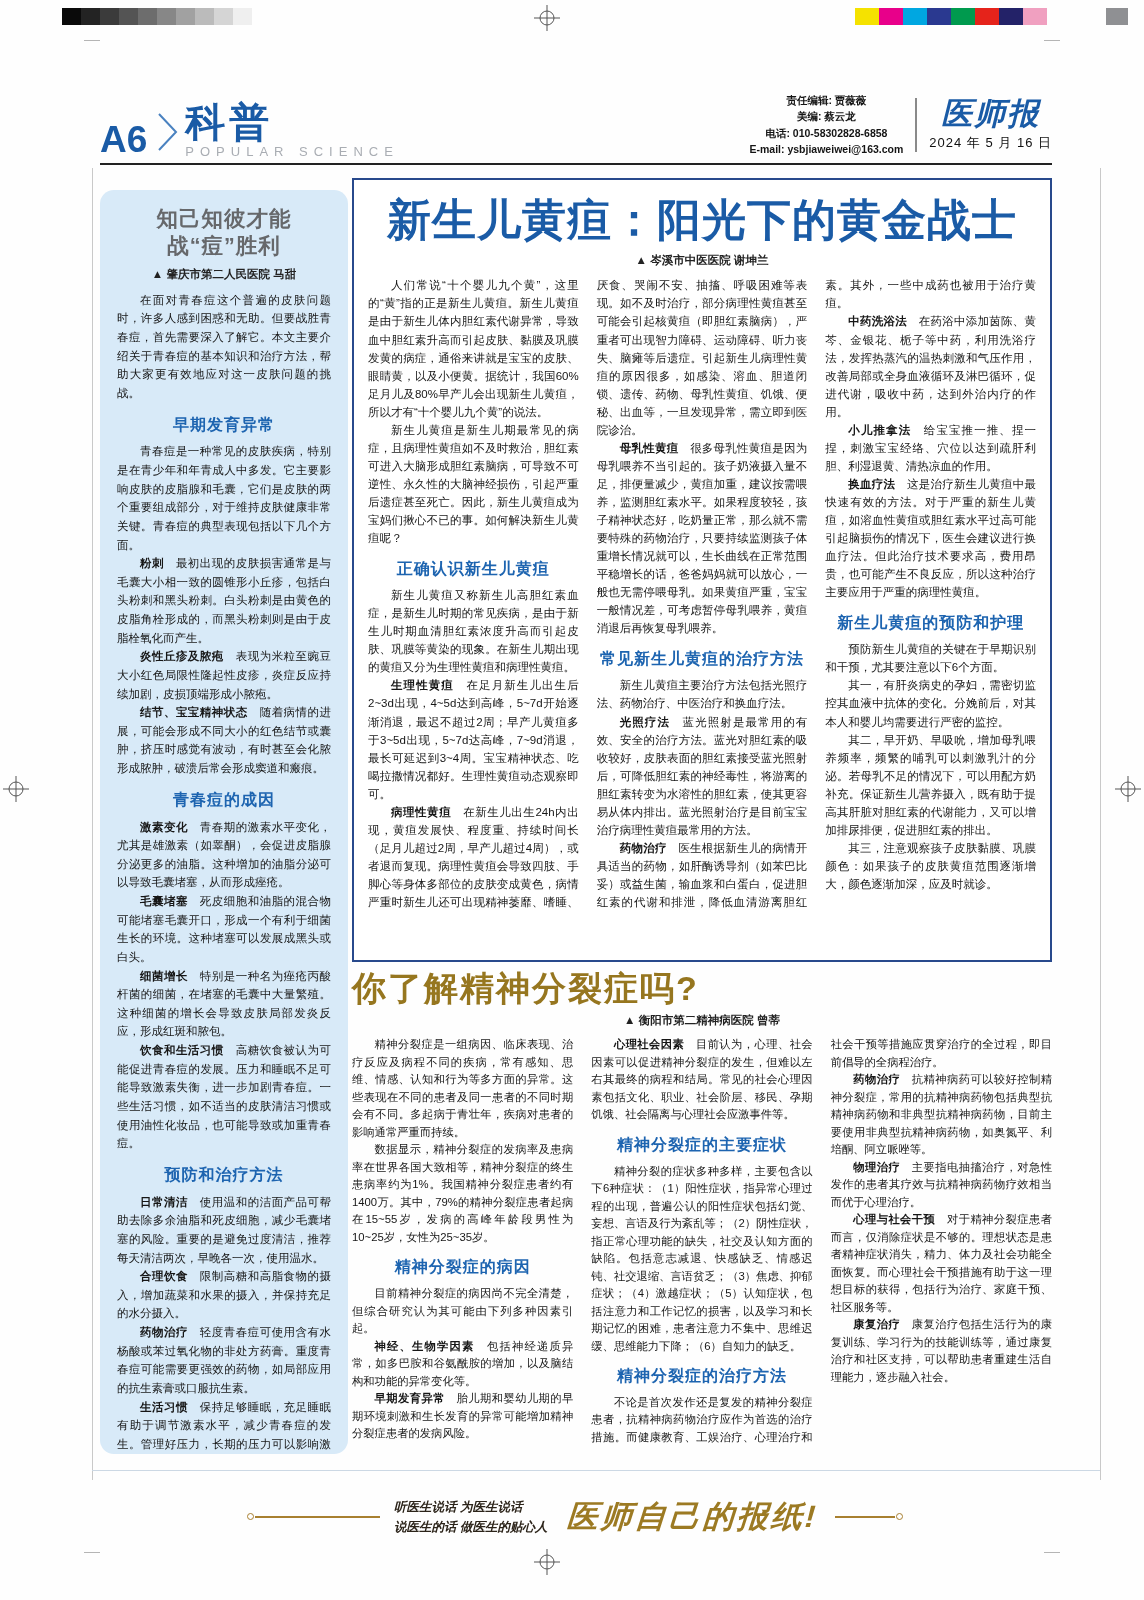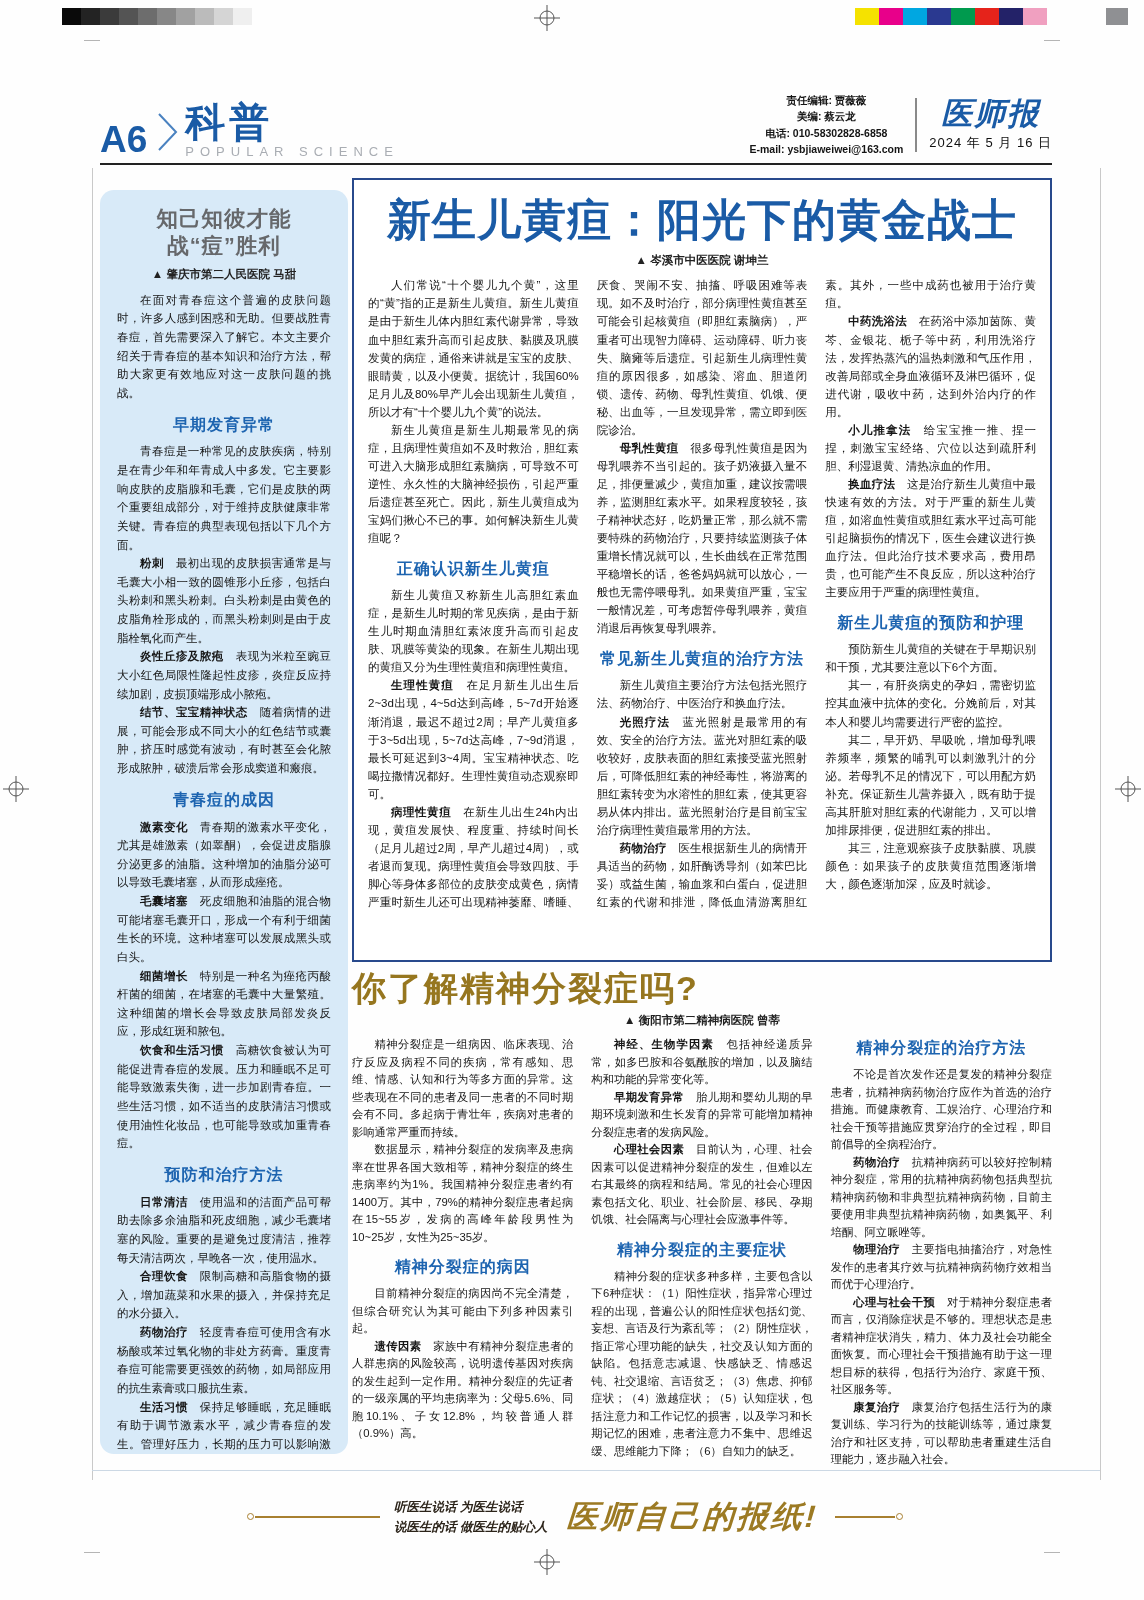--- a/index.html
+++ b/index.html
@@ -212,21 +212,20 @@
   </div>
 
   <div class="schizo">
     <div class="schizo-title">你了解精神分裂症吗?</div>
     <div class="byline">▲ 衡阳市第二精神病医院 曾蒂</div>
     <div class="article-body">
         <p class="para">精神分裂症是一组病因、临床表现、治疗反应及病程不同的疾病，常有感知、思维、情感、认知和行为等多方面的异常。这些表现在不同的患者及同一患者的不同时期会有不同。多起病于青壮年，疾病对患者的影响通常严重而持续。</p>
         <p class="para">数据显示，精神分裂症的发病率及患病率在世界各国大致相等，精神分裂症的终生患病率约为1%。我国精神分裂症患者约有1400万。其中，79%的精神分裂症患者起病在15~55岁，发病的高峰年龄段男性为10~25岁，女性为25~35岁。</p>
         <h3 class="sec">精神分裂症的病因</h3>
         <p class="para">目前精神分裂症的病因尚不完全清楚，但综合研究认为其可能由下列多种因素引起。</p>
-        <p class="para"><b class="runin">遗传因素　</b>家族中有精神分裂症患者的人群患病的风险较高，说明遗传基因对疾病的发生起到一定作用。精神分裂症的先证者的一级亲属的平均患病率为：父母5.6%、同胞10.1%、子女12.8%，均较普通人群（0.9%）高。</p>
         <p class="para"><b class="runin">神经、生物学因素　</b>包括神经递质异常，如多巴胺和谷氨酰胺的增加，以及脑结构和功能的异常变化等。</p>
         <p class="para"><b class="runin">早期发育异常　</b>胎儿期和婴幼儿期的早期环境刺激和生长发育的异常可能增加精神分裂症患者的发病风险。</p>
         <p class="para"><b class="runin">心理社会因素　</b>目前认为，心理、社会因素可以促进精神分裂症的发生，但难以左右其最终的病程和结局。常见的社会心理因素包括文化、职业、社会阶层、移民、孕期饥饿、社会隔离与心理社会应激事件等。</p>
         <h3 class="sec">精神分裂症的主要症状</h3>
         <p class="para">精神分裂的症状多种多样，主要包含以下6种症状：（1）阳性症状，指异常心理过程的出现，普遍公认的阳性症状包括幻觉、妄想、言语及行为紊乱等；（2）阴性症状，指正常心理功能的缺失，社交及认知方面的缺陷。包括意志减退、快感缺乏、情感迟钝、社交退缩、言语贫乏；（3）焦虑、抑郁症状；（4）激越症状；（5）认知症状，包括注意力和工作记忆的损害，以及学习和长期记忆的困难，患者注意力不集中、思维迟缓、思维能力下降；（6）自知力的缺乏。</p>
         <h3 class="sec">精神分裂症的治疗方法</h3>
         <p class="para">不论是首次发作还是复发的精神分裂症患者，抗精神病药物治疗应作为首选的治疗措施。而健康教育、工娱治疗、心理治疗和社会干预等措施应贯穿治疗的全过程，即目前倡导的全病程治疗。</p>
         <p class="para"><b class="runin">药物治疗　</b>抗精神病药可以较好控制精神分裂症，常用的抗精神病药物包括典型抗精神病药物和非典型抗精神病药物，目前主要使用非典型抗精神病药物，如奥氮平、利培酮、阿立哌唑等。</p>
         <p class="para"><b class="runin">物理治疗　</b>主要指电抽搐治疗，对急性发作的患者其疗效与抗精神病药物疗效相当而优于心理治疗。</p>
         <p class="para"><b class="runin">心理与社会干预　</b>对于精神分裂症患者而言，仅消除症状是不够的。理想状态是患者精神症状消失，精力、体力及社会功能全面恢复。而心理社会干预措施有助于这一理想目标的获得，包括行为治疗、家庭干预、社区服务等。</p>

